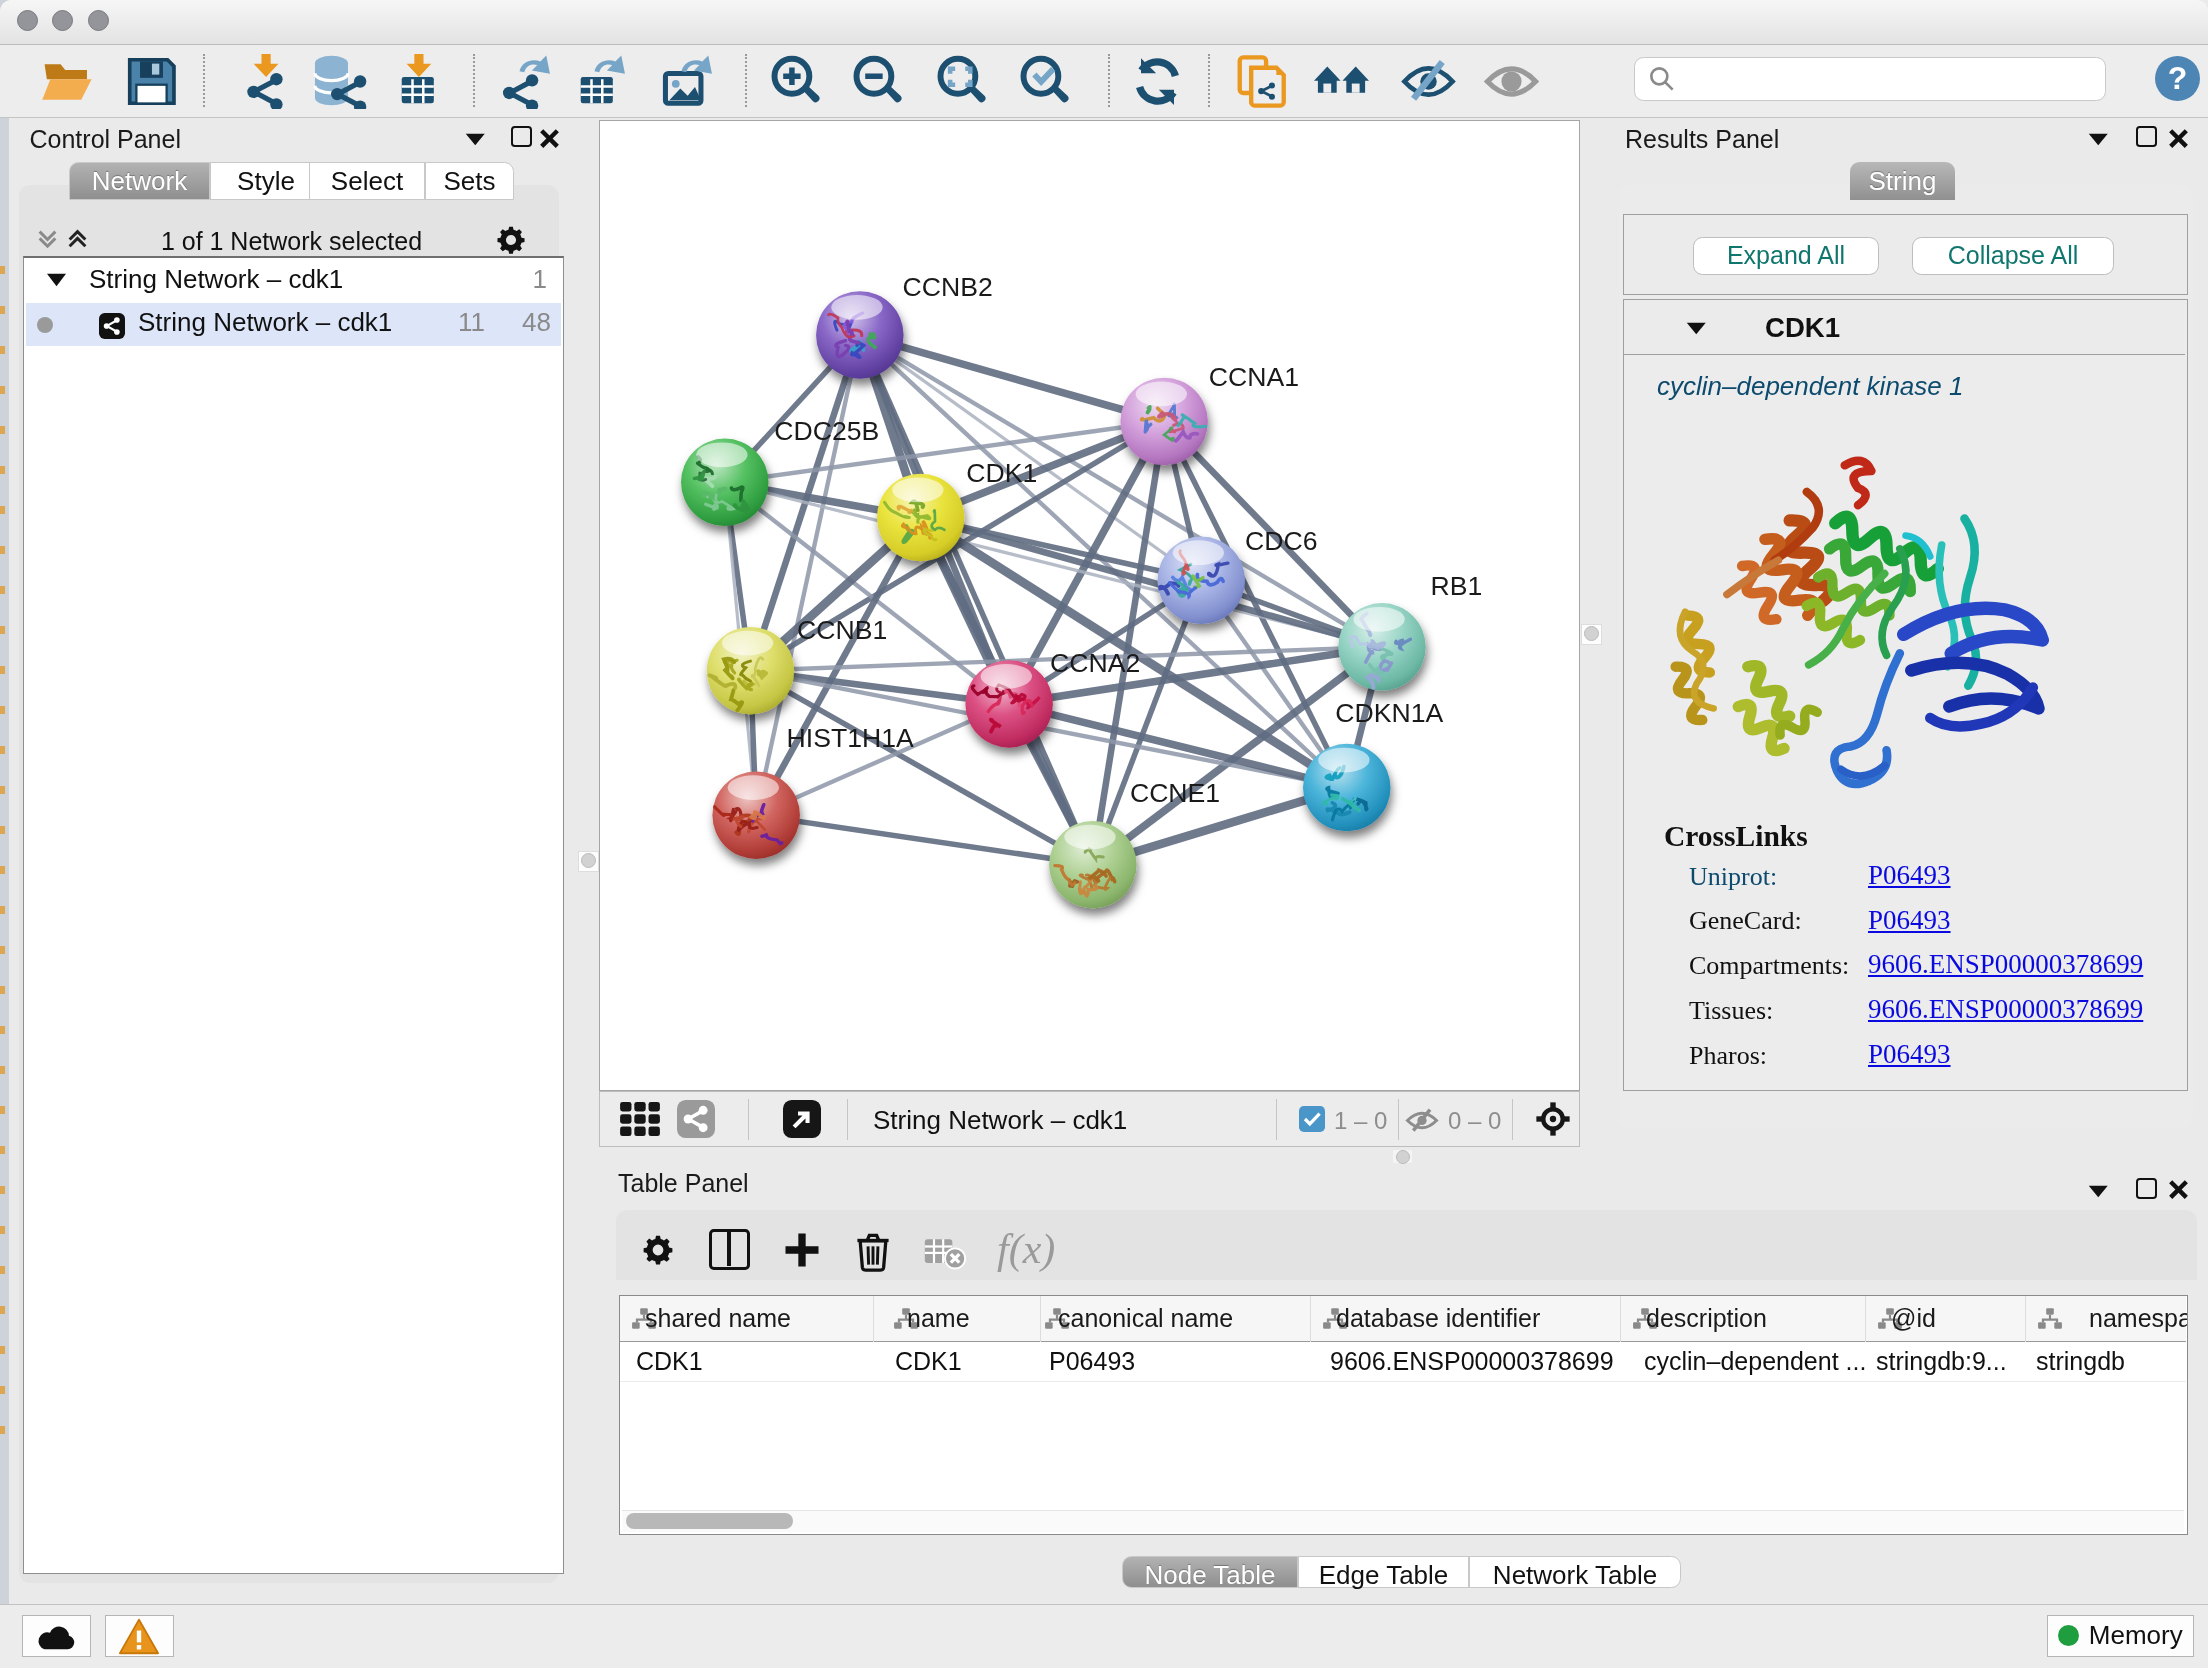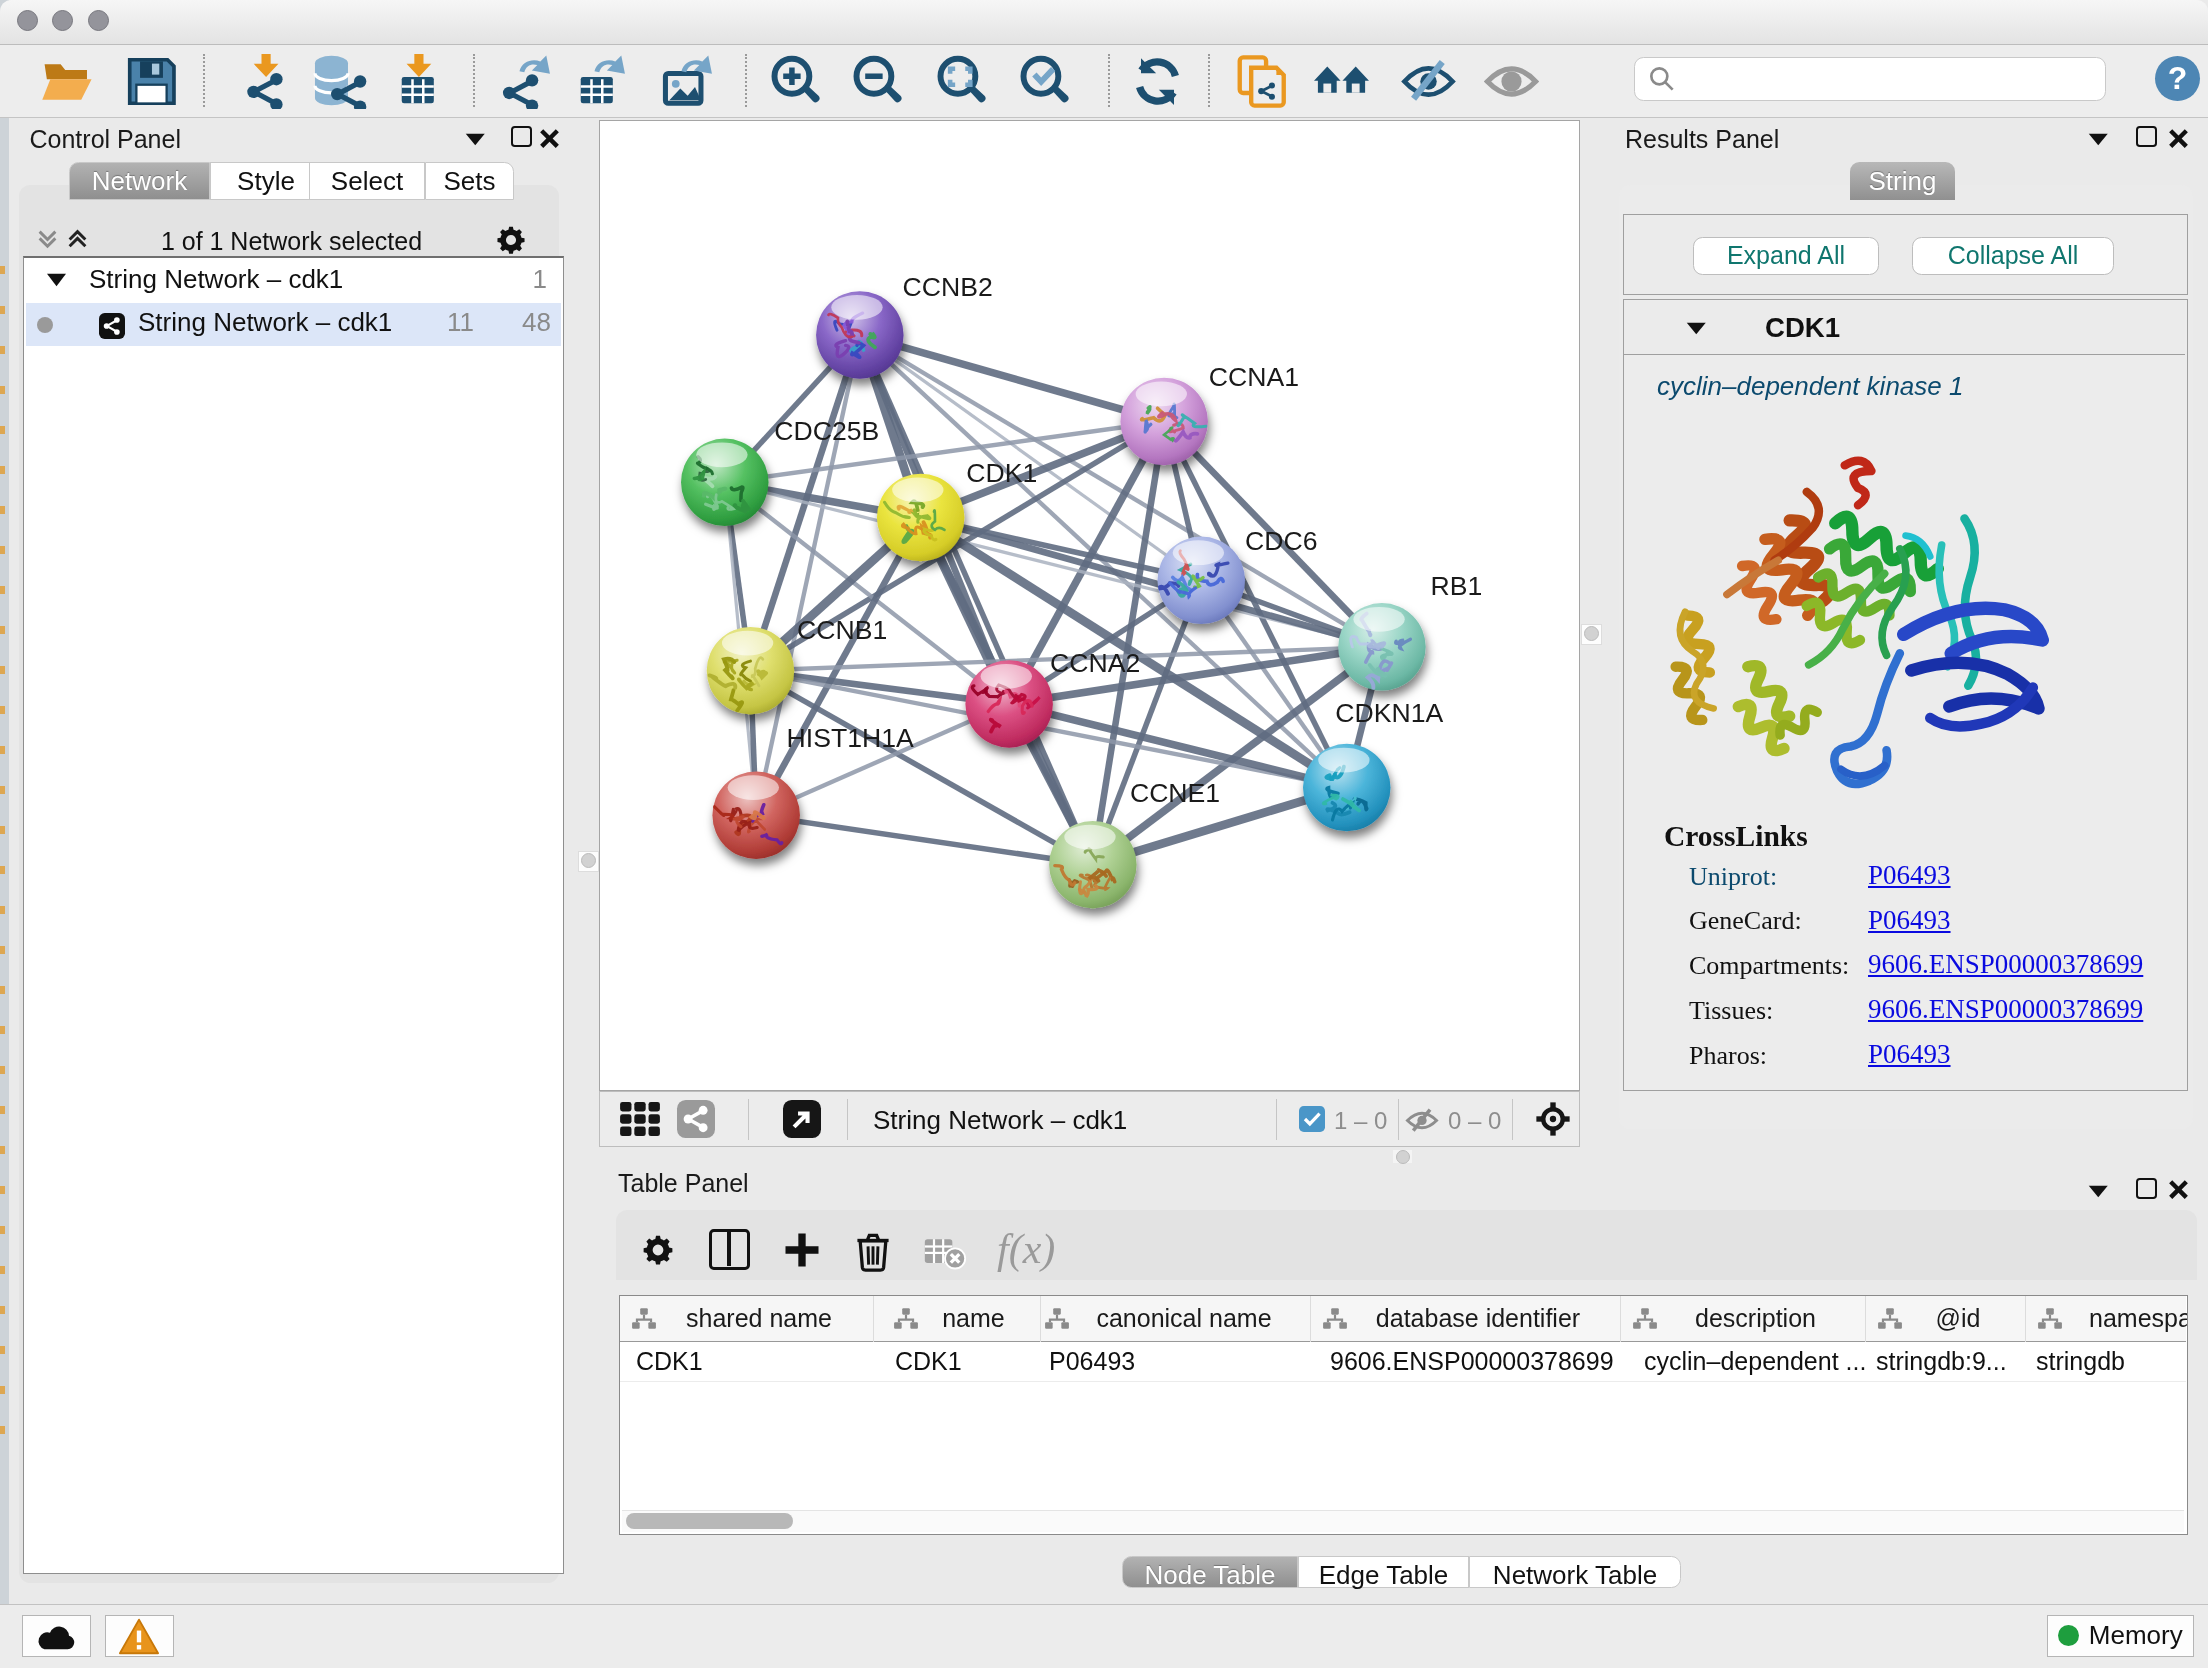--- a/index.html
+++ b/index.html
@@ -52,21 +52,21 @@
   text-align:center; line-height:34px; }
 
 #tp-toolbar { position:absolute; left:616px; top:1210px; width:1581px; height:70px;
   background:#e3e3e3; border-radius:11.4px 11.4px 0 0; }
 #tp-table { position:absolute; left:619px; top:1295px; width:1569px; height:240px;
   background:#fff; border:1.9px solid #8a8a8a; overflow:hidden; }
 #tp-hdr { position:absolute; left:0; top:0; width:1566px; height:46px;
   background:#f6f6f6; border-bottom:1.9px solid #999; }
 .thc { position:absolute; top:0; height:46px; border-right:1.9px solid #dcdcdc;
   font-size:25px; color:#1a1a1a; }
-.thlabel { position:absolute; width:100%; text-align:center; white-space:nowrap; }
+.thlabel { position:absolute; width:100%; text-align:left; white-space:nowrap; }
 
 .btab { position:absolute; top:1556px; height:32px; background:#fff;
   border:1px solid #c8c8c8; font-size:26px; color:#111; text-align:center; line-height:36px; }
 
 #statusbar { position:absolute; left:0; top:1604px; width:2208px; height:65px;
   background:#ececec; border-top:1.9px solid #c2c2c2; }
 .sbtn { position:absolute; top:1615px; height:42px; background:#fdfdfd;
   border:1.9px solid #b5b5b5; }
 </style>
 </head>
@@ -286,21 +286,21 @@
 <div class="abs" style="left:99px;top:313px;width:26px;height:26px;background:#111;border-radius:5.7px;"><svg width="26" height="26" viewBox="0 0 24 24">
       <g fill="#fff">
         <circle cx="7" cy="12" r="2.6"></circle>
         <circle cx="16.5" cy="6.5" r="2.6"></circle>
         <circle cx="16.5" cy="17.5" r="2.6"></circle>
         <path d="M6.5 11.2 L16.5 5.6 L17.5 7.4 L7.5 13 z"></path>
         <path d="M6.5 12.8 L16.5 18.4 L17.5 16.6 L7.5 11 z"></path>
       </g>
     </svg></div>
 <div class="abs" style="left:138px;top:307px;font-size:26px;color:#111;">String Network – cdk1</div>
-<div class="abs" style="left:447px;top:307px;width:49px;text-align:left;font-size:26px;color:#8a8a8a;">11</div>
+<div class="abs" style="left:447px;top:307px;width:49px;text-align:center;font-size:26px;color:#8a8a8a;">11</div>
 <div class="abs" style="left:502px;top:307px;width:49px;text-align:right;font-size:26px;color:#8a8a8a;">48</div>
 <div class="abs" style="left:578px;top:851px;width:21px;height:21px;background:#fdfdfd;border:1px solid #ddd;"></div>
 <div class="abs" style="left:581px;top:853px;width:15px;height:15px;border-radius:50%;background:#d2d2d2;border:1px solid #bbb;"></div>
 <div class="abs" style="left:1581px;top:624px;width:21px;height:21px;background:#fdfdfd;border:1px solid #ddd;"></div>
 <div class="abs" style="left:1584px;top:626px;width:15px;height:15px;border-radius:50%;background:#d2d2d2;border:1px solid #bbb;"></div>
 <div class="abs" style="left:1393px;top:1150px;width:19px;height:13.3px;background:#f4f4f4;"></div>
 <div class="abs" style="left:1396px;top:1150px;width:14.3px;height:14.3px;border-radius:50%;background:#d2d2d2;border:1px solid #bbb;"></div>
 <div id="netcanvas"></div>
 <svg class="abs" style="left:599px;top:120px;" width="981" height="971" viewBox="0 0 1031 1021">
 <defs>

